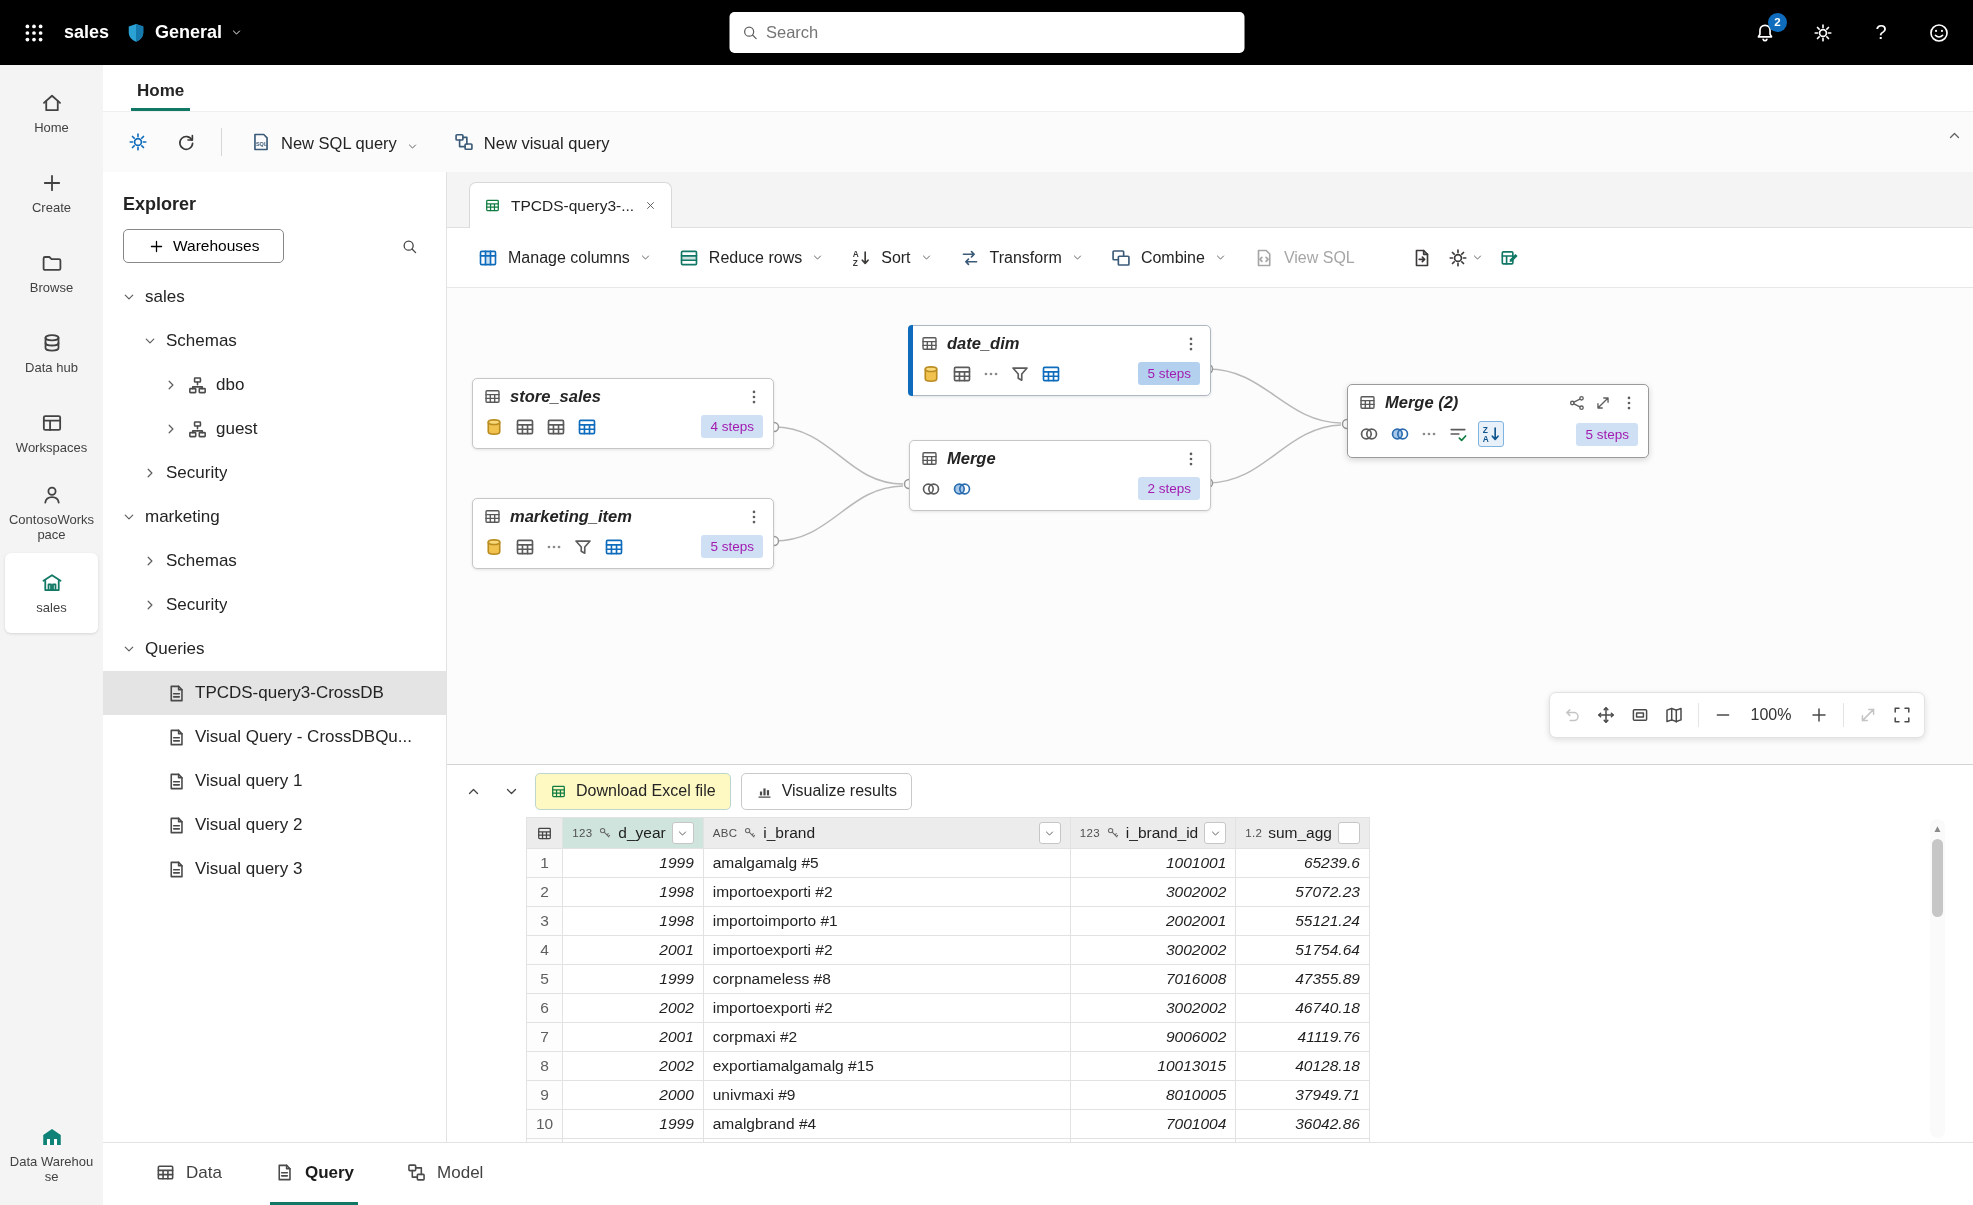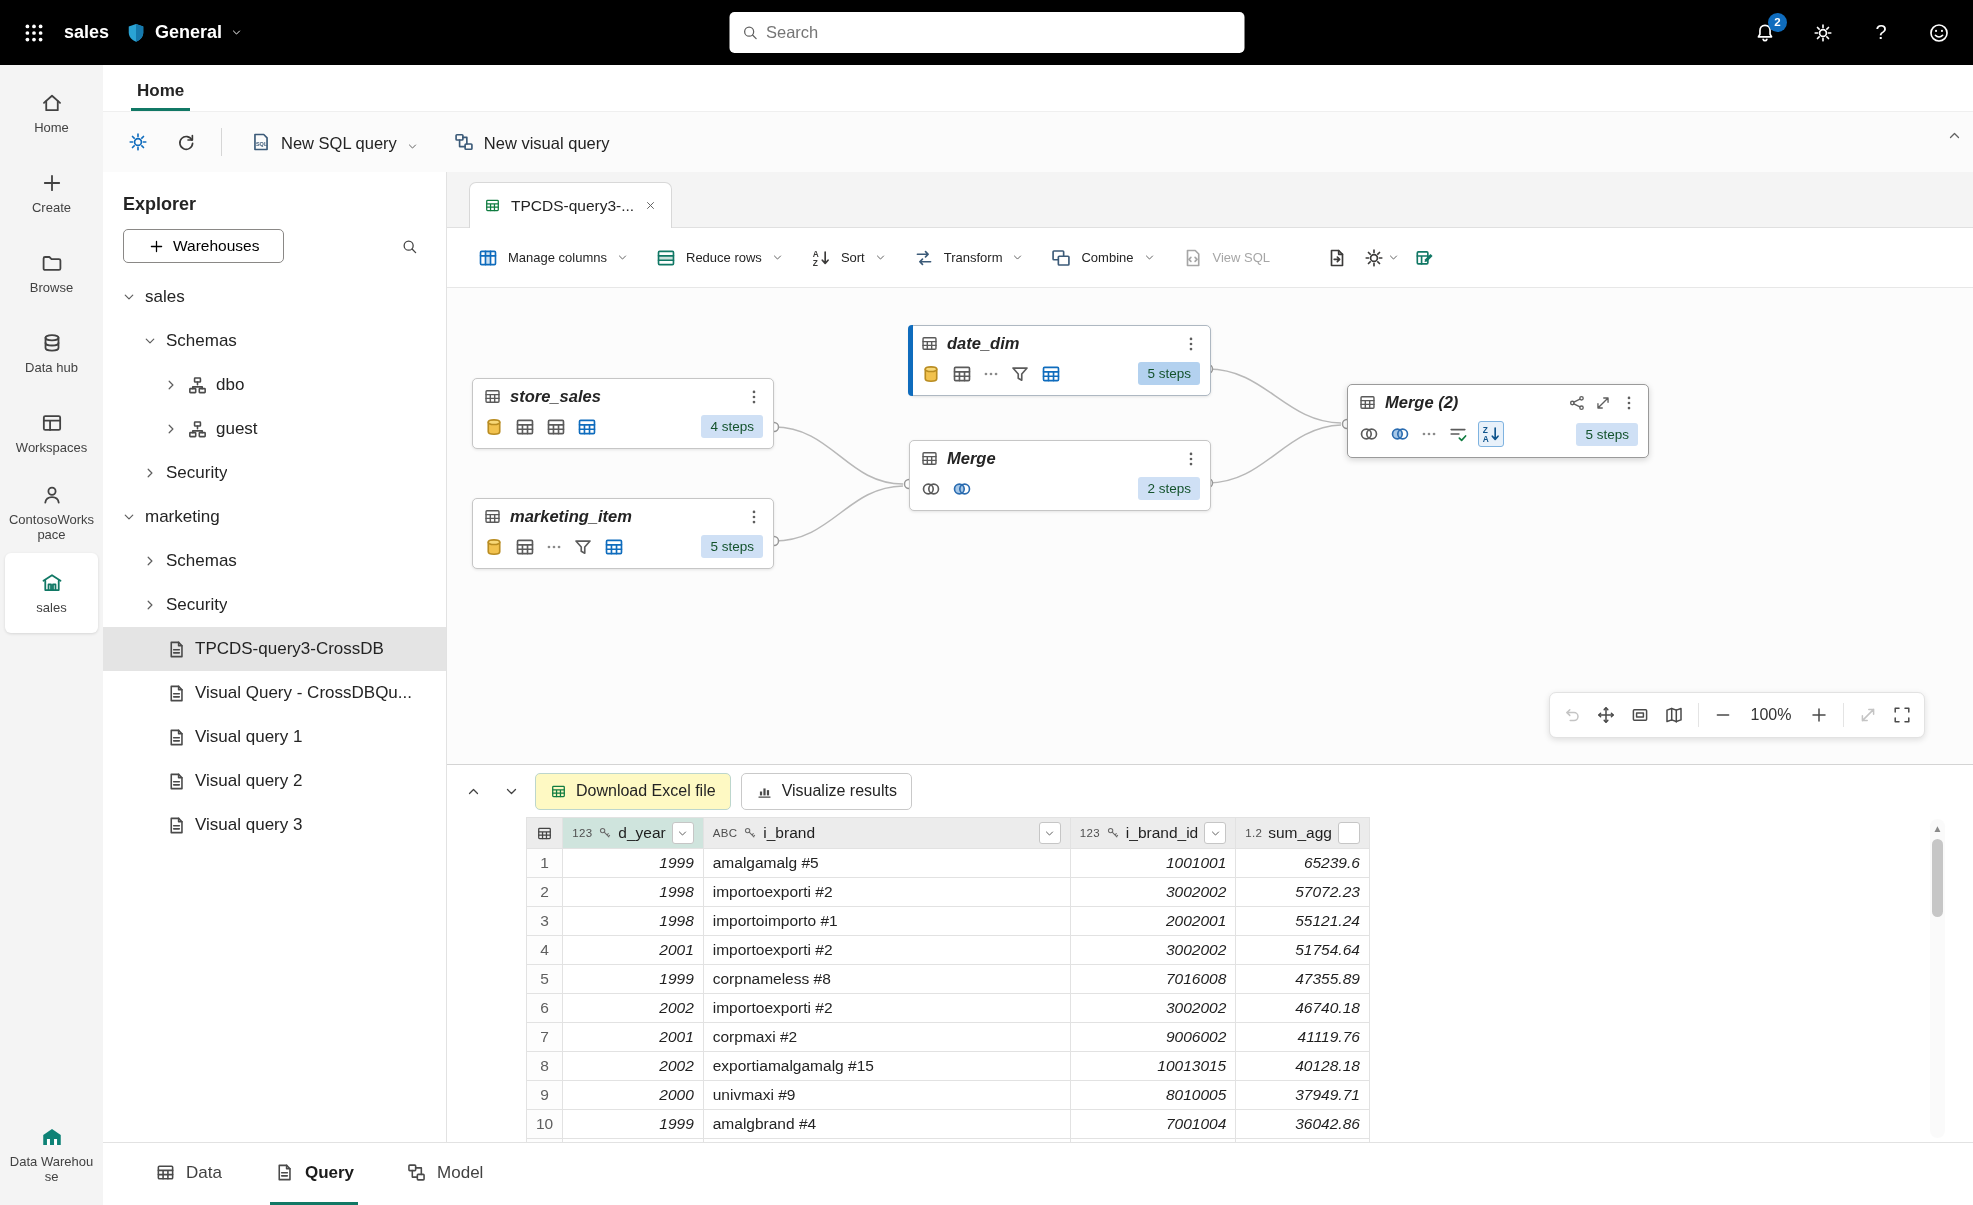--- a/index.html
+++ b/index.html
@@ -52,21 +52,21 @@
 .t-spacer{width:16px;flex:none}
 .t-ic{width:21px;height:21px;color:#4a4a4a}
 .t-label{white-space:nowrap;overflow:hidden;text-overflow:ellipsis}
 
 
 .main{position:absolute;left:447px;top:172px;right:0;bottom:63px;display:flex;flex-direction:column;z-index:5}
 .tabbar{height:56px;background:#f4f4f4;border-bottom:1px solid #e0e0e0;display:flex;align-items:flex-end;padding-left:22px}
 .qtab{display:flex;align-items:center;gap:10px;background:#fff;border:1px solid #d8d8d8;border-bottom:none;border-radius:7px 7px 0 0;height:46px;padding:0 14px;font-size:15.5px;cursor:pointer;margin-bottom:-1px}
 .qtab .close{color:#616161;cursor:pointer}
 .qtoolbar{height:60px;background:#fff;border-bottom:1px solid #e7e7e7;display:flex;align-items:center;padding:0 20px;gap:6px}
-.qt-btn{display:flex;align-items:center;gap:9px;padding:8px 10px;border-radius:4px;font-size:13px;cursor:pointer;color:#242424}
+.qt-btn{display:flex;align-items:center;gap:9px;padding:8px 10px;border-radius:4px;font-size:16px;cursor:pointer;color:#242424}
 .qt-btn .cv{color:#5f5f5f}
 .qt-btn.disabled{color:#a6a6a6;cursor:default}
 .qt-gap{width:26px}
 .qt-iconbtn{width:38px;height:38px;display:flex;align-items:center;justify-content:center;border-radius:4px;cursor:pointer;color:#3b3a39;gap:2px}
 
 
 .canvas{flex:1;position:relative;background:#fcfcfc;overflow:hidden}
 .conn{position:absolute;inset:0;pointer-events:none}
 .node{position:absolute;width:302px;background:#fff;border:1px solid #c6c6c6;border-radius:5px;box-shadow:0 1px 3px rgba(0,0,0,.10);cursor:pointer}
 .node.selected{border-color:#aeb8c2}
@@ -74,21 +74,21 @@
 .node.final{border-color:#9a9a9a;box-shadow:0 2px 6px rgba(0,0,0,.16)}
 .node-h{display:flex;align-items:center;gap:8px;padding:8px 10px 4px}
 .n-grid{width:19px;height:19px;color:#5a5a5a}
 .n-name{font-size:16.5px;font-weight:700;font-style:italic;flex:1;white-space:nowrap;overflow:hidden}
 .n-hic{width:18px;height:18px;color:#5f5f5f;cursor:pointer}
 .node-b{display:flex;align-items:center;gap:9px;padding:5px 10px 10px}
 .s-ic{width:22px;height:22px;color:#5b5b5b;cursor:pointer}
 .s-ic.blue{color:#0f6cbd}
 .s-dots{width:18px;height:18px;color:#8a8a8a}
 .s-box{border:1px solid #7fb3e0;background:#e8f1fa;border-radius:3px;padding:1px;display:flex;cursor:pointer}
-.steps{margin-left:auto;background:#cfe0f5;color:#14532d;font-size:13.5px;padding:4px 9px;border-radius:3px;white-space:nowrap;cursor:pointer}
+.steps{margin-left:auto;background:#cfe0f5;color:#a21caf;font-size:13.5px;padding:4px 9px;border-radius:3px;white-space:nowrap;cursor:pointer}
 .steps.sel{background:#b3d1ef}
 .zoombar{position:absolute;right:48px;bottom:26px;height:46px;background:#fff;border:1px solid #e2e2e2;border-radius:7px;box-shadow:0 2px 6px rgba(0,0,0,.12);display:flex;align-items:center;padding:0 12px;gap:14px;color:#4a4a4a}
 .zb-ic{width:20px;height:20px;cursor:pointer}
 .zb-ic.disabled{color:#c4c4c4;cursor:default}
 .zb-sep{width:1px;height:24px;background:#e4e4e4}
 .zb-zoom{font-size:16px;color:#333;min-width:48px;text-align:center}
 
 
 .results{height:378px;background:#fff;border-top:1px solid #d4d4d4;display:flex;flex-direction:column}
 .res-actions{height:52px;display:flex;align-items:center;padding:0 12px;gap:10px}
@@ -556,20 +556,26 @@
           <svg class="ic t-chev">
             <use href="#i-chev-right"></use>
           </svg>
           <span class="t-label">Schemas</span>
         </div>
         <div class="tree-item" style="padding-left: 39px;">
           <svg class="ic t-chev">
             <use href="#i-chev-right"></use>
           </svg>
           <span class="t-label">Security</span>
+        </div>
+        <div class="tree-item" style="padding-left: 18px;">
+          <svg class="ic t-chev">
+            <use href="#i-chev-down"></use>
+          </svg>
+          <span class="t-label">Queries</span>
         </div>
         <div class="tree-item selected" style="padding-left: 39px;">
           <span class="t-spacer"></span>
           <svg class="ic t-ic">
             <use href="#i-doc-query"></use>
           </svg>
           <span class="t-label">TPCDS-query3-CrossDB</span>
         </div>
         <div class="tree-item" style="padding-left: 39px;">
           <span class="t-spacer"></span>

